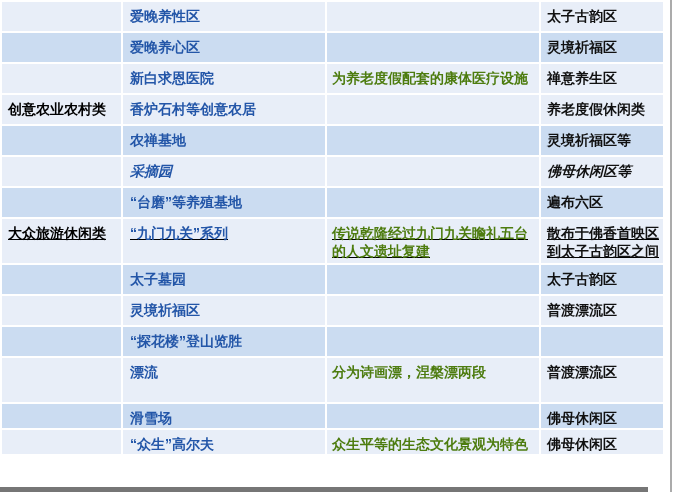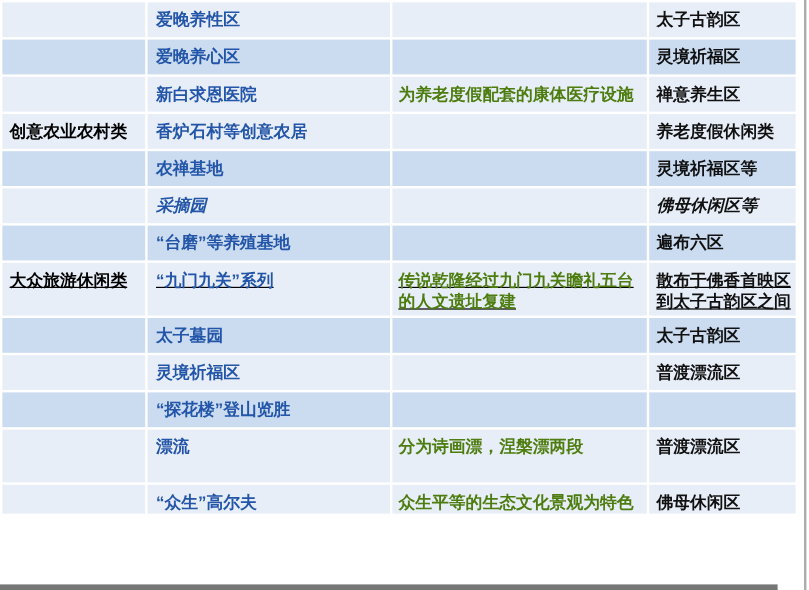--- a/index.html
+++ b/index.html
@@ -139,20 +139,26 @@
           <td class="cell-item">“探花楼”登山览胜</td>
           <td class="cell-description"></td>
           <td class="cell-location"></td>
         </tr>
         <tr class="band-light" style="height: 44px;">
           <td class="cell-category"></td>
           <td class="cell-item">漂流</td>
           <td class="cell-description">分为诗画漂，涅槃漂两段</td>
           <td class="cell-location">普渡漂流区</td>
         </tr>
+        <tr class="band-dark" style="height: 24px;">
+          <td class="cell-category"></td>
+          <td class="cell-item">滑雪场</td>
+          <td class="cell-description"></td>
+          <td class="cell-location">佛母休闲区</td>
+        </tr>
         <tr class="band-light" style="height: 23px;">
           <td class="cell-category"></td>
           <td class="cell-item">“众生”高尔夫</td>
           <td class="cell-description">众生平等的生态文化景观为特色</td>
           <td class="cell-location">佛母休闲区</td>
         </tr>
       </tbody>
   </table>
   <div class="edge-line"></div>
   <div class="bottom-bar"></div>

